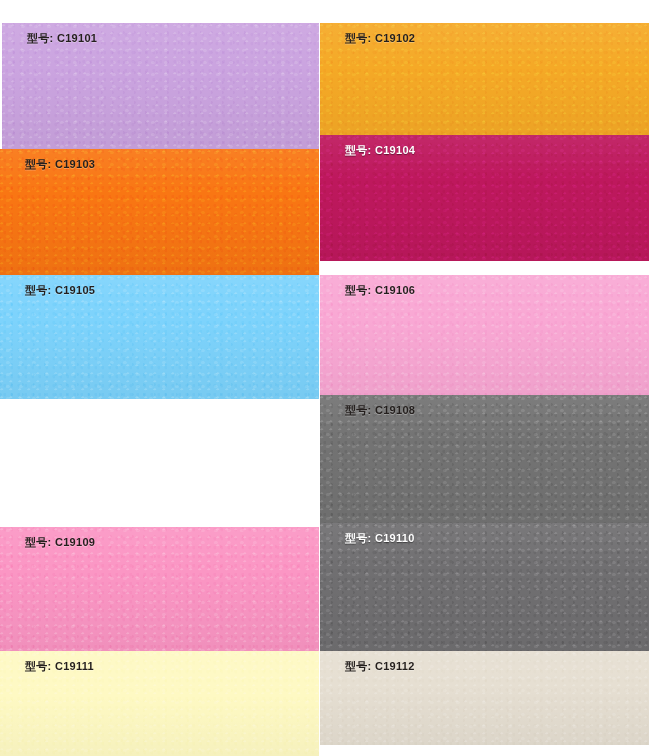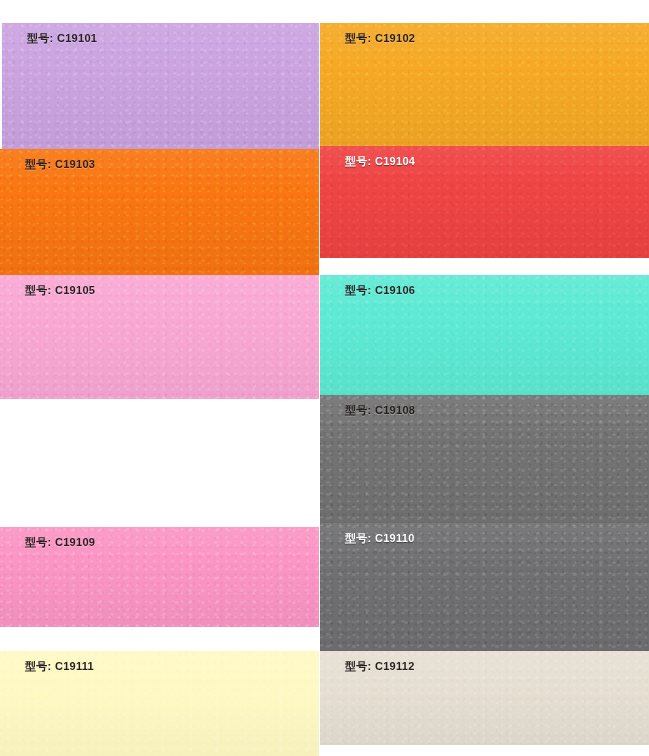--- a/index.html
+++ b/index.html
@@ -69,41 +69,41 @@
     <div class="cell" style="left: 320px; top: 2px; width: 329px; height: 126px; background: rgb(245, 169, 38);">
       <div class="sheen"></div>
       <div class="grain"></div>
       <div class="label dark" style="color: rgb(36, 31, 29); text-align: center;">型号: C19102</div>
     </div>
     <div class="cell" style="left: 0px; top: 128px; width: 319px; height: 126px; background: rgb(249, 118, 19);">
       <div class="sheen"></div>
       <div class="grain"></div>
       <div class="label dark" style="color: rgb(36, 31, 29);">型号: C19103</div>
     </div>
-    <div class="cell" style="left: 320px; top: 125px; width: 329px; height: 112px; background: #ef4444;">
+    <div class="cell" style="left: 320px; top: 114px; width: 329px; height: 126px; background: #be185d;">
       <div class="sheen"></div>
       <div class="grain"></div>
       <div class="label light" style="color: rgb(255, 255, 255);">型号: C19104</div>
     </div>
-    <div class="cell" style="left: 0px; top: 254px; width: 319px; height: 124px; background: #f9a8d4;">
+    <div class="cell" style="left: 0px; top: 254px; width: 319px; height: 124px; background: #7dd3fc;">
       <div class="sheen"></div>
       <div class="grain"></div>
       <div class="label dark" style="color: rgb(36, 31, 29);">型号: C19105</div>
     </div>
-    <div class="cell" style="left: 320px; top: 254px; width: 329px; height: 124px; background: #5eead4;">
+    <div class="cell" style="left: 320px; top: 254px; width: 329px; height: 124px; background: #f9a8d4;">
       <div class="sheen"></div>
       <div class="grain"></div>
       <div class="label dark" style="color: rgb(36, 31, 29);">型号: C19106</div>
     </div>
     <div class="cell" style="left: 320px; top: 374px; width: 329px; height: 130px; background: #737373;">
       <div class="sheen"></div>
       <div class="grain"></div>
       <div class="label dark" style="color: rgb(36, 31, 29);">型号: C19108</div>
     </div>
-    <div class="cell" style="left: 0px; top: 506px; width: 319px; height: 100px; background: rgb(251, 150, 196);">
+    <div class="cell" style="left: 0px; top: 506px; width: 319px; height: 124px; background: rgb(251, 150, 196);">
       <div class="sheen"></div>
       <div class="grain"></div>
       <div class="label dark" style="color: rgb(36, 31, 29);">型号: C19109</div>
     </div>
     <div class="cell" style="left: 320px; top: 502px; width: 363px; height: 128px; background: rgb(112, 111, 113);">
       <div class="sheen"></div>
       <div class="grain"></div>
       <div class="label light" style="color: rgb(255, 255, 255);">型号: C19110</div>
     </div>
     <div class="cell" style="left: 0px; top: 630px; width: 319px; height: 126px; background: #fef9c3;">

